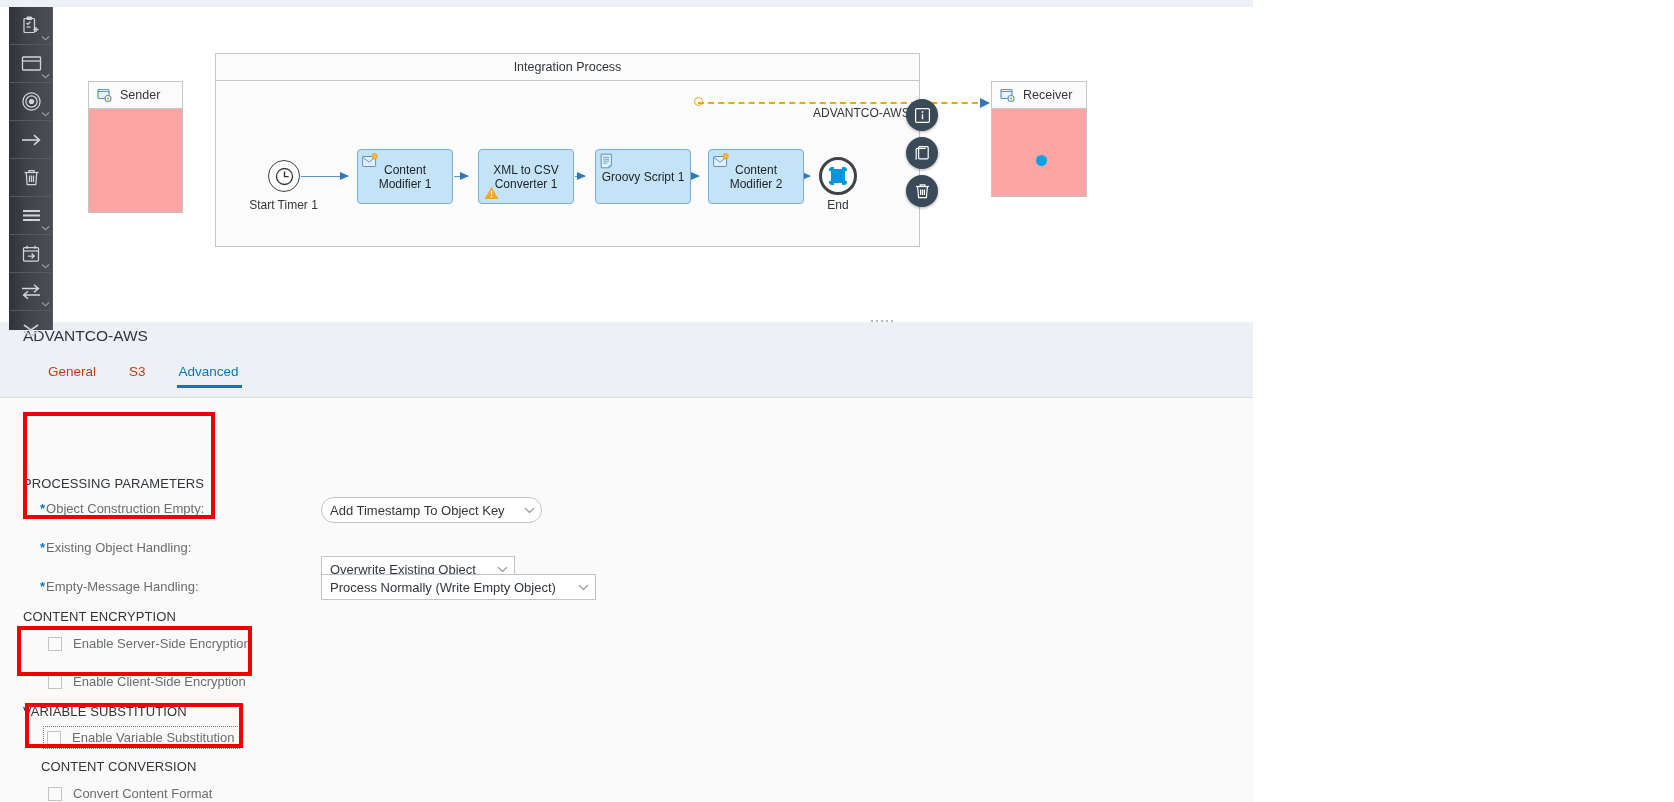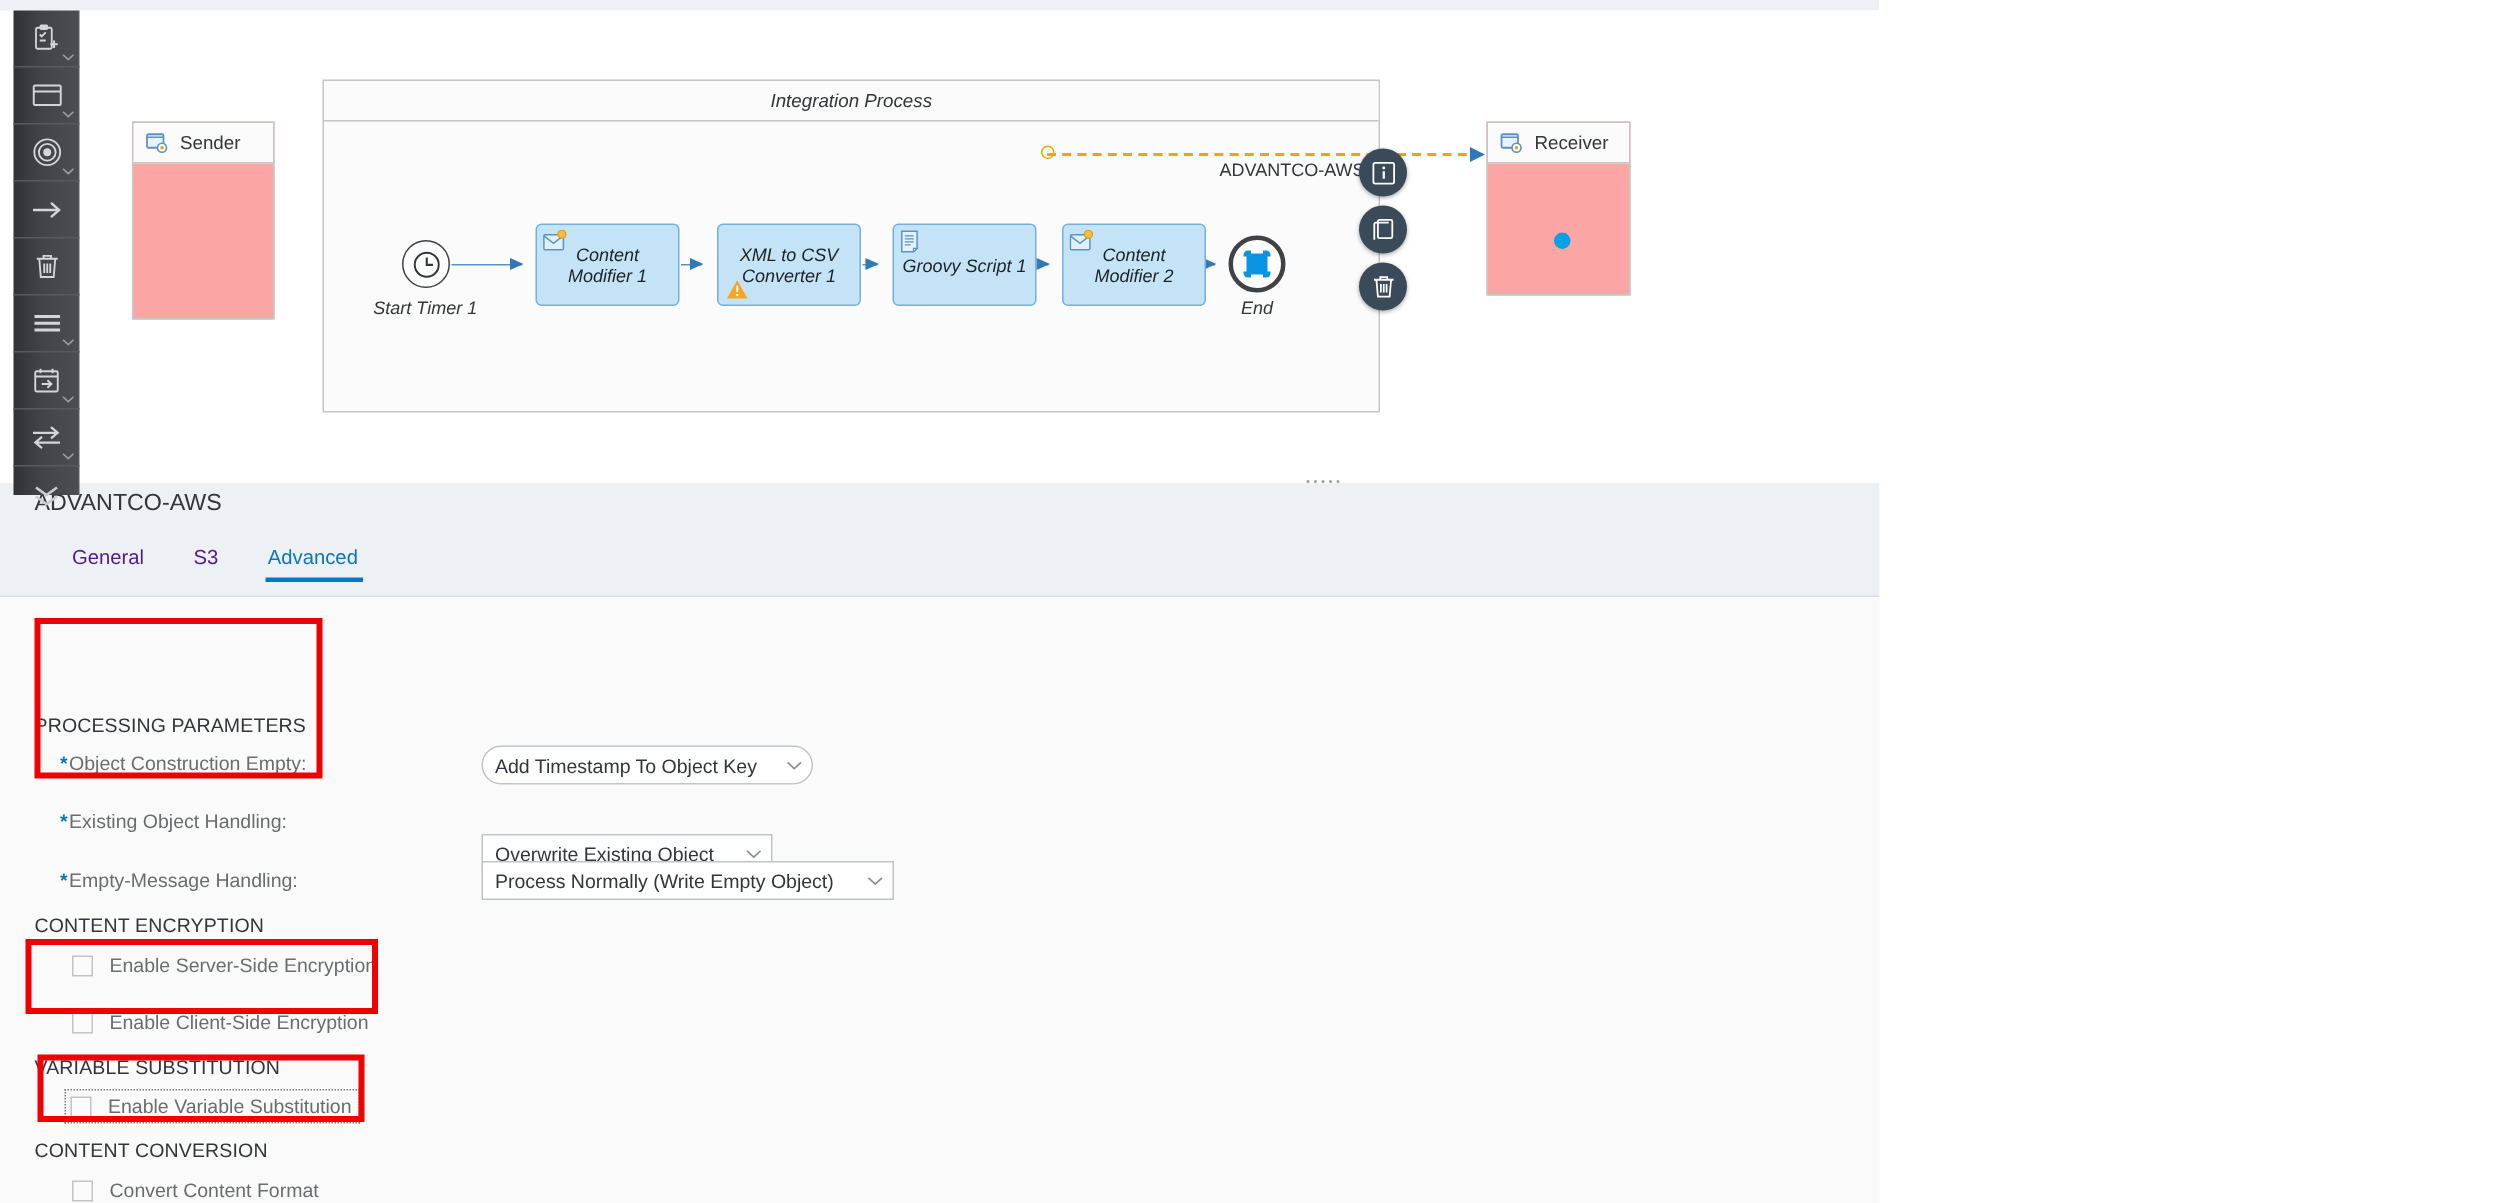--- a/index.html
+++ b/index.html
@@ -91,23 +91,22 @@
     position: absolute;
     left: 44px; top: 46px;
     width: 11px; height: 11px;
     border-radius: 50%;
     background: #0aa0e6;
   }
 
   
   .pool-process {
     left: 162px; top: 46px;
-    width: 705px; height: 222px;
+    width: 705px; height: 194px;
     background: #fbfbfb;
-    font-style: italic;
   }
   .pool-process .pool-head {
     justify-content: center;
     padding-left: 0;
     font-size: 12.5px;
   }
 
   
   .node {
     position: absolute;
@@ -294,21 +293,21 @@
     color: #32363a;
   }
   .tabs {
     position: absolute;
     left: 48px; top: 42px;
     display: flex;
     gap: 0;
   }
   .tab {
     font-size: 13.5px;
-    color: #4c1d95;
+    color: #c2410c;
     padding: 0 17px 9px 0;
     margin-right: 16px;
     cursor: pointer;
     position: relative;
     white-space: nowrap;
   }
   .tab.active { color: #0a76bf; }
   .tab.active::after {
     content: "";
     position: absolute;
@@ -692,21 +691,21 @@
         <span class="chk-label">Enable Client-Side Encryption</span>
       </div>
 
       <div class="sect-title" style="left:23px; top:306px;">VARIABLE SUBSTITUTION</div>
 
       <div class="chk-row focused" style="left:46px; top:331px;justify-content:center;">
         <span class="chk-box"></span>
         <span class="chk-label">Enable Variable Substitution</span>
       </div>
 
-      <div class="sect-title" style="left:23px; top:361px;">CONTENT CONVERSION</div>
+      <div class="sect-title" style="left:41px; top:361px;">CONTENT CONVERSION</div>
 
       <div class="chk-row" style="left:48px; top:388px;">
         <span class="chk-box"></span>
         <span class="chk-label">Convert Content Format</span>
       </div>
 
     </div>
   </div>
 
   <div class="annot" style="left:23px;  top:412px; width:192px; height:107px;"></div>

